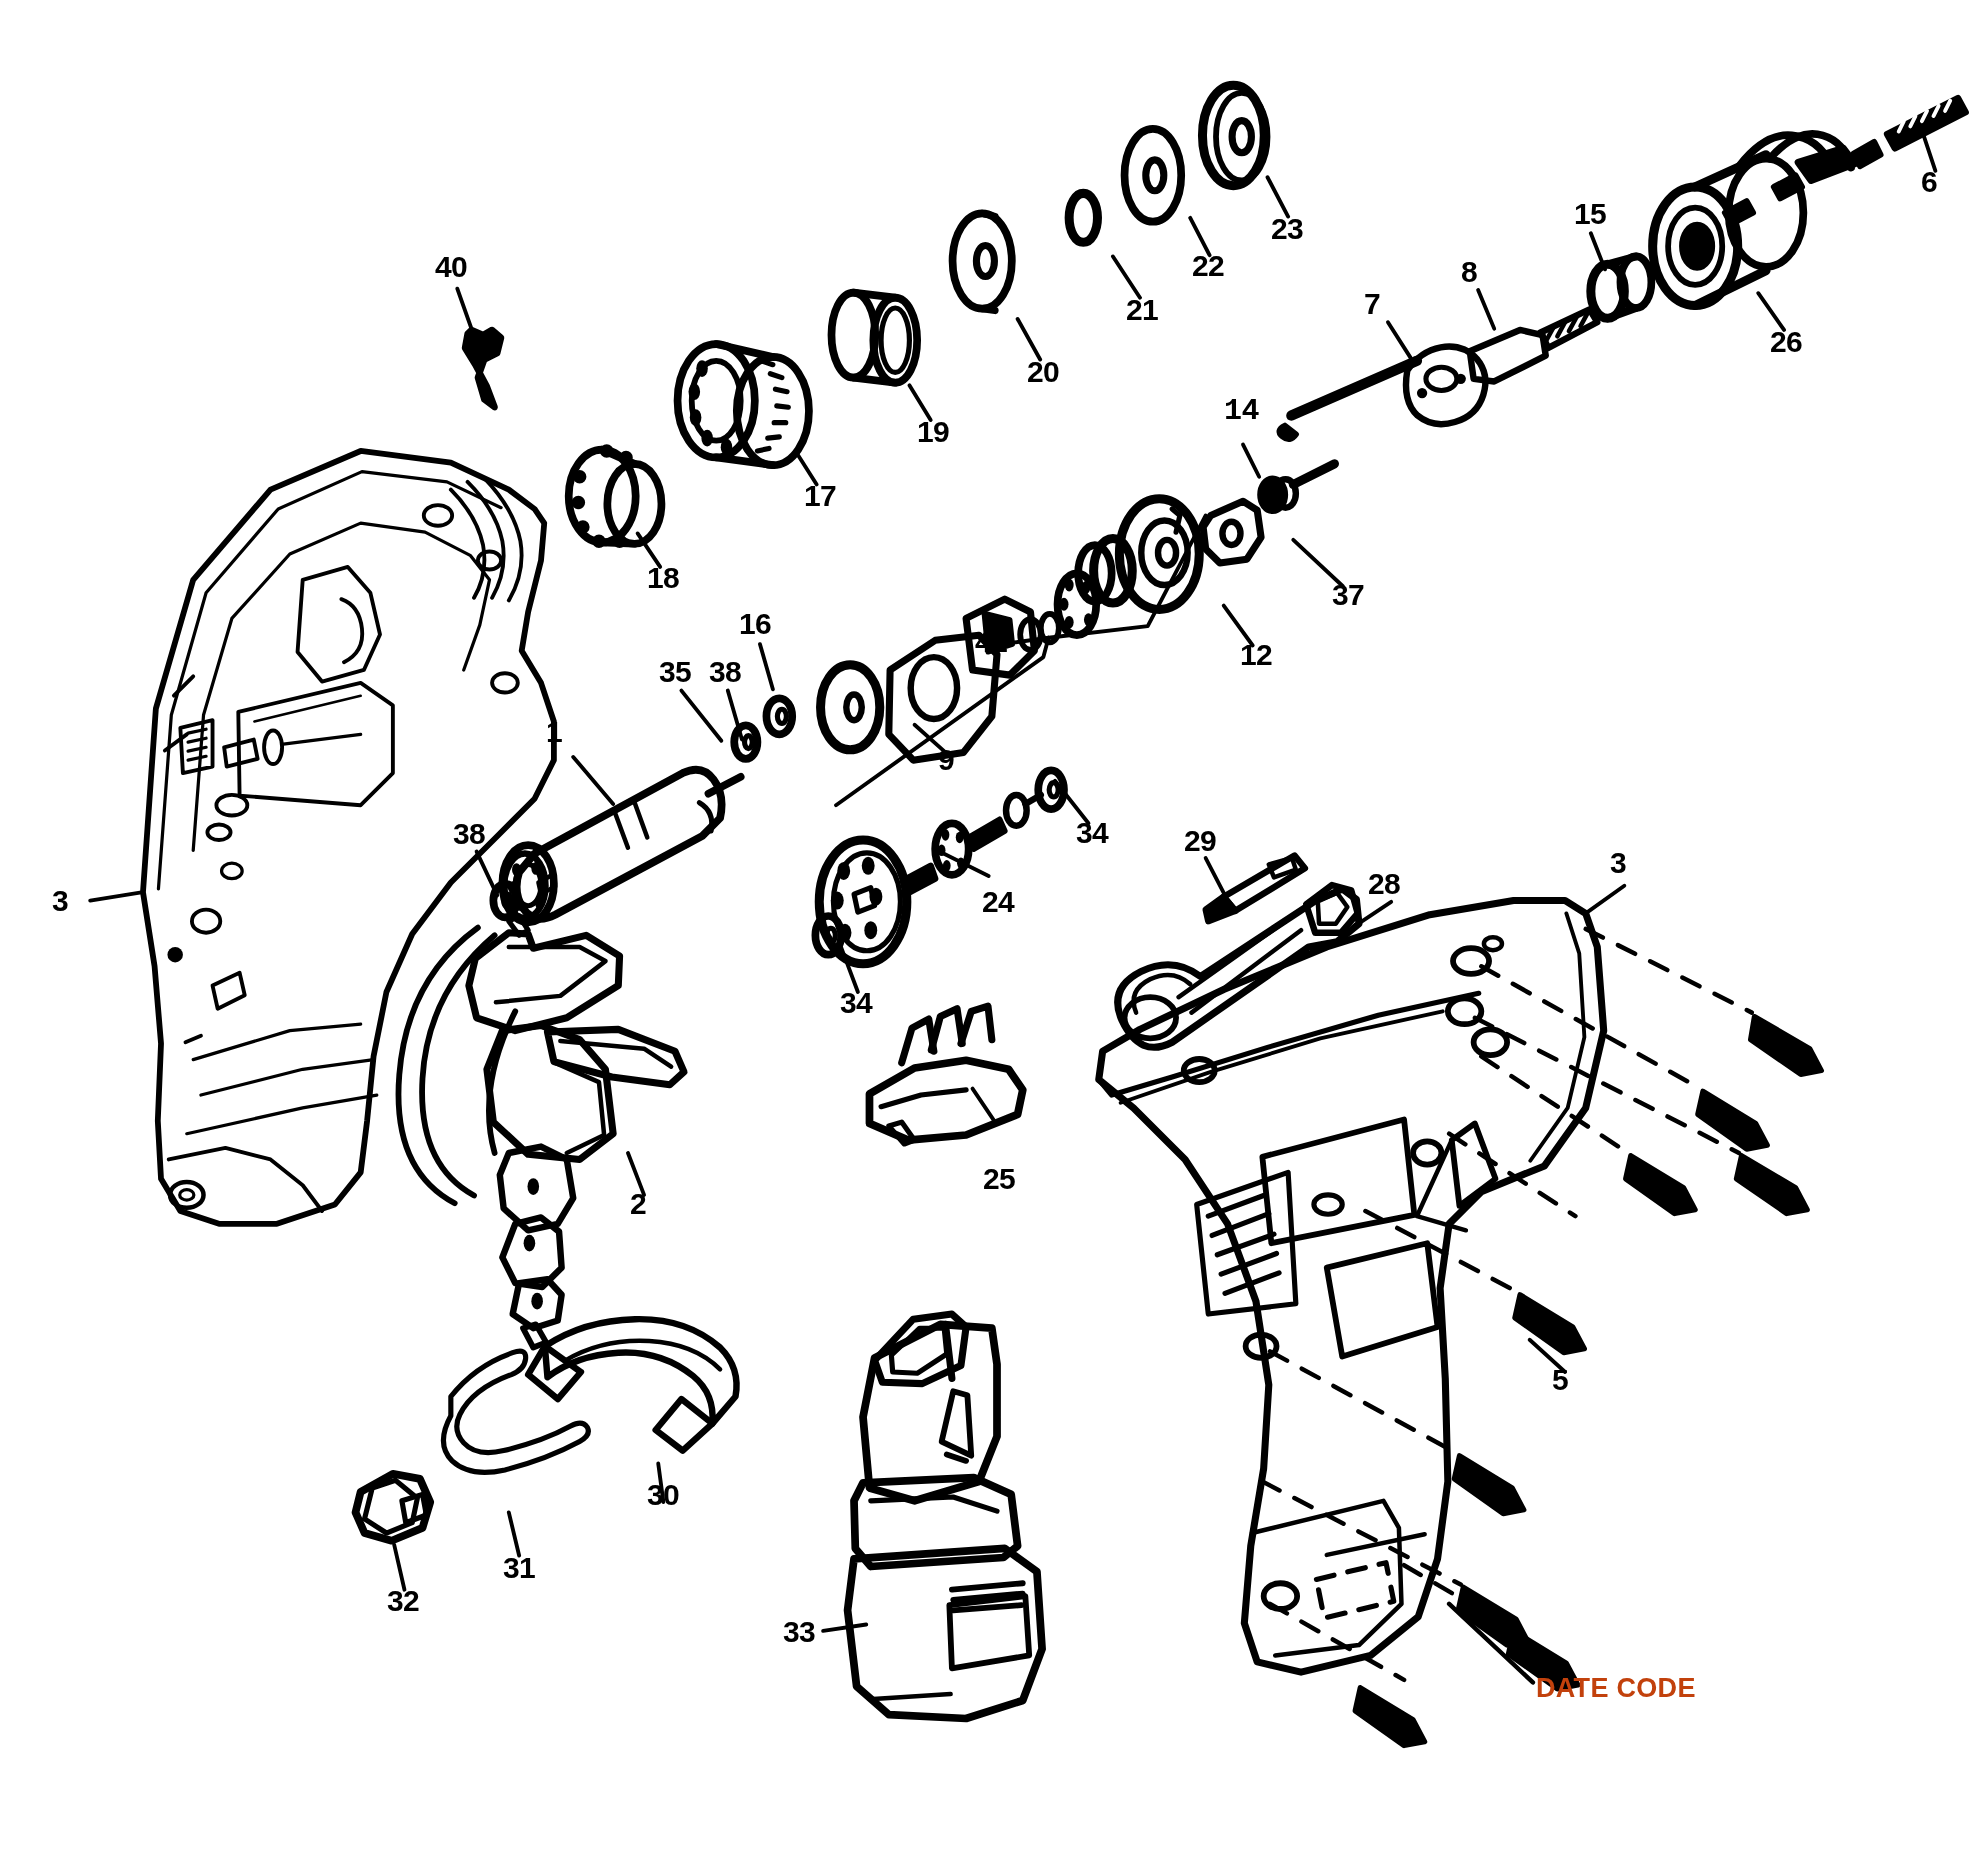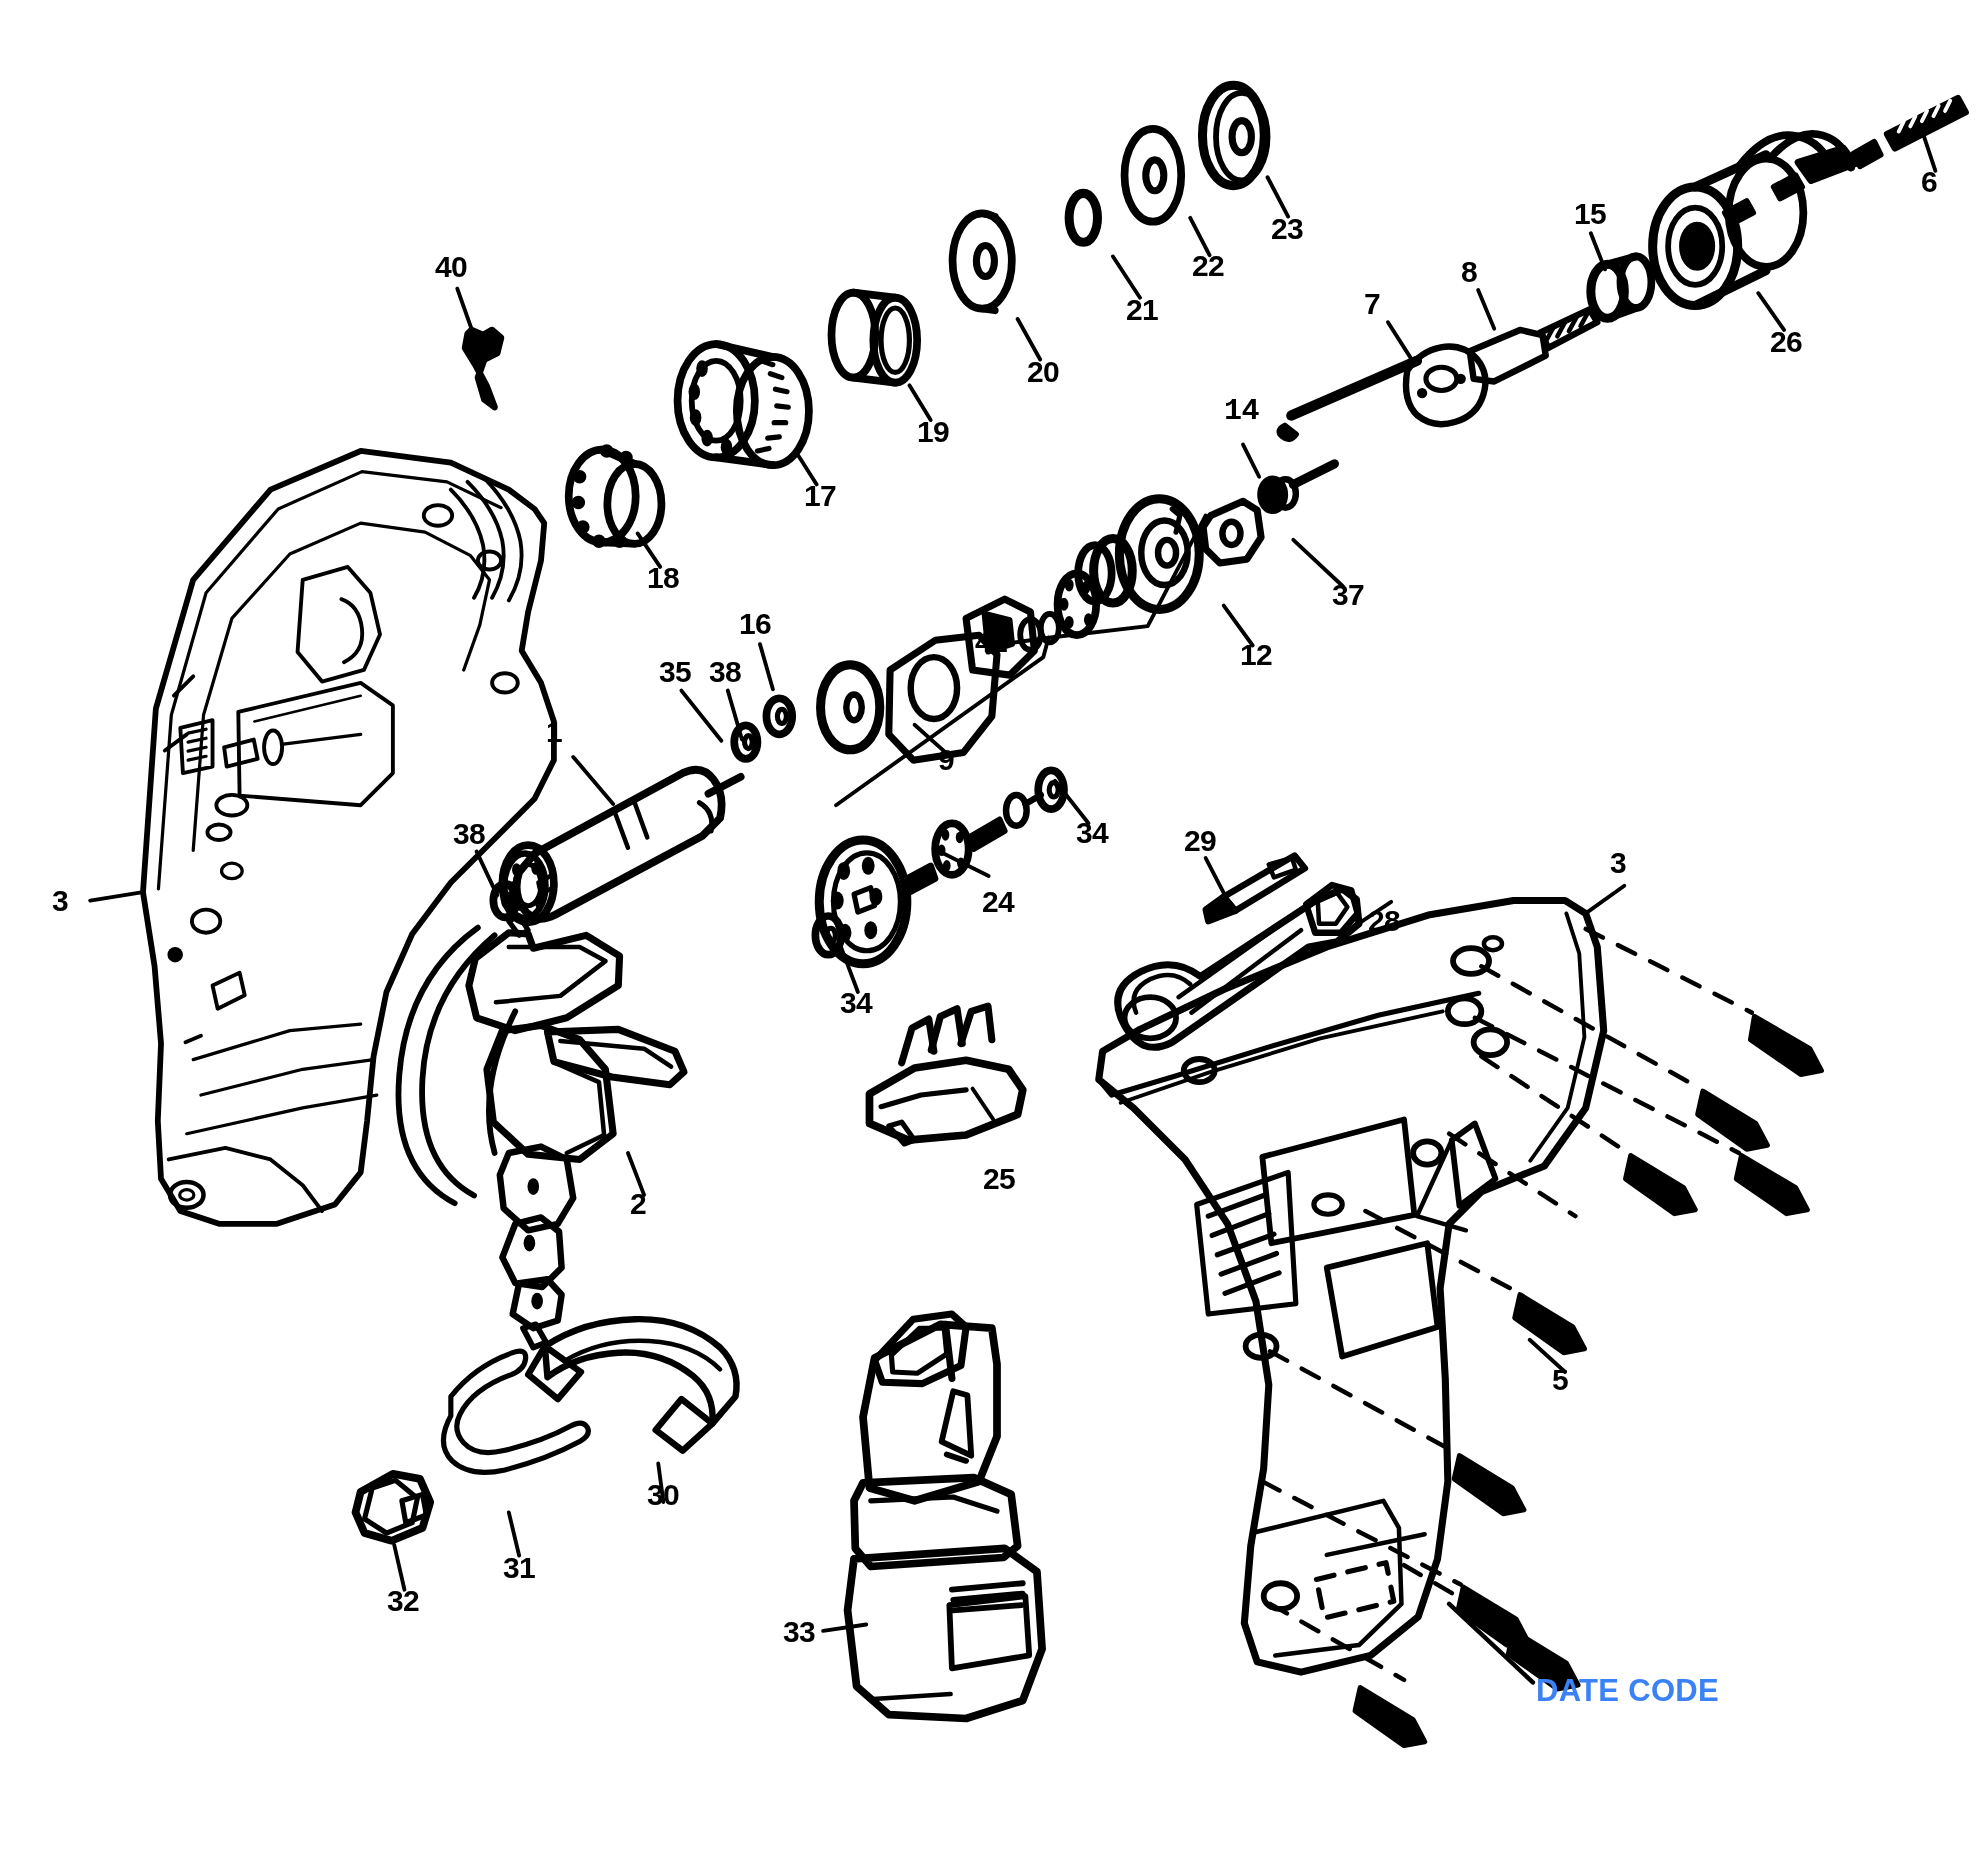--- a/index.html
+++ b/index.html
@@ -33,22 +33,22 @@
     color: #000000;
     letter-spacing: -0.6px;
     white-space: nowrap;
     line-height: 1;
     user-select: none;
   }
   .text-label {
     position: absolute;
     font-family: "Liberation Sans", sans-serif;
     font-weight: bold;
-    font-size: 31px;
-    color: #3b82f6;
+    font-size: 27px;
+    color: #c2410c;
     letter-spacing: 0.3px;
     white-space: nowrap;
     line-height: 1;
     user-select: none;
   }
 </style>
 </head>
 <body>
 
 <div id="diagram-root">
@@ -763,21 +763,21 @@
       <div class="callout-label" style="left: 804px; top: 481px;">17</div>
       <div class="callout-label" style="left: 647px; top: 563px;">18</div>
       <div class="callout-label" style="left: 917px; top: 417px;">19</div>
       <div class="callout-label" style="left: 1027px; top: 357px;">20</div>
       <div class="callout-label" style="left: 1126px; top: 295px;">21</div>
       <div class="callout-label" style="left: 1192px; top: 251px;">22</div>
       <div class="callout-label" style="left: 1271px; top: 214px; text-align: right;">23</div>
       <div class="callout-label" style="left: 982px; top: 867px; margin-top: 20px;">24</div>
       <div class="callout-label" style="left: 983px; top: 1117px; margin-top: 47px;">25</div>
       <div class="callout-label" style="left: 1770px; top: 327px;">26</div>
-      <div class="callout-label" style="left: 1368px; top: 869px; margin-top: 37px;">28</div>
+      <div class="callout-label" style="left: 1368px; top: 869px;">28</div>
       <div class="callout-label" style="left: 1184px; top: 826px;">29</div>
       <div class="callout-label" style="left: 647px; top: 1480px;">30</div>
       <div class="callout-label" style="left: 503px; top: 1553px;">31</div>
       <div class="callout-label" style="left: 387px; top: 1586px;">32</div>
       <div class="callout-label" style="left: 783px; top: 1617px;">33</div>
       <div class="callout-label" style="left: 1076px; top: 818px;">34</div>
       <div class="callout-label" style="left: 840px; top: 988px;">34</div>
       <div class="callout-label" style="left: 659px; top: 657px; text-align: center;">35</div>
       <div class="callout-label" style="left: 1332px; top: 580px;">37</div>
       <div class="callout-label" style="left: 709px; top: 657px;">38</div>

